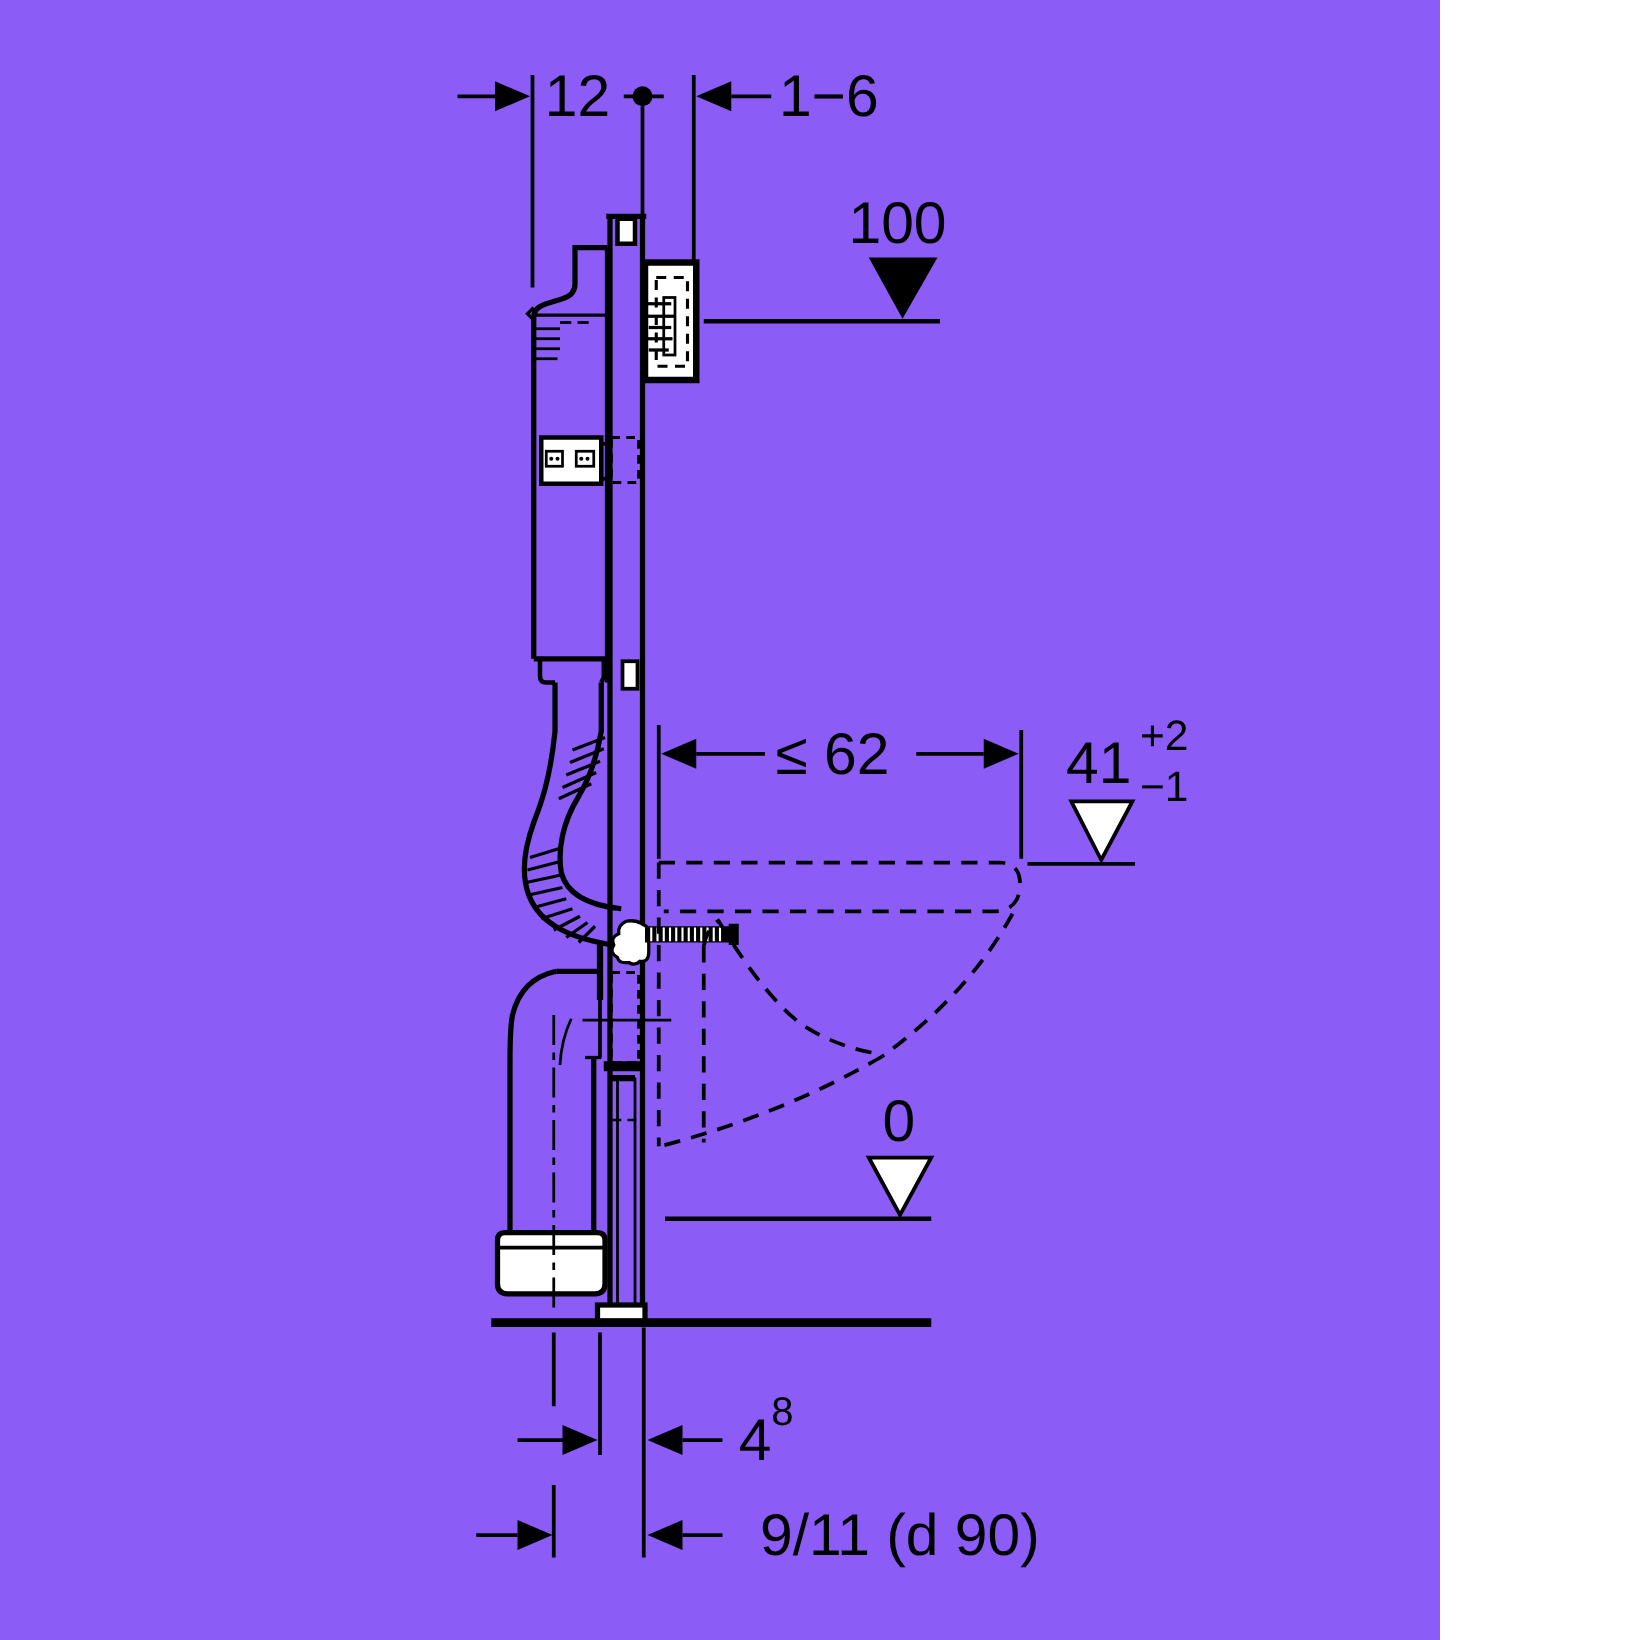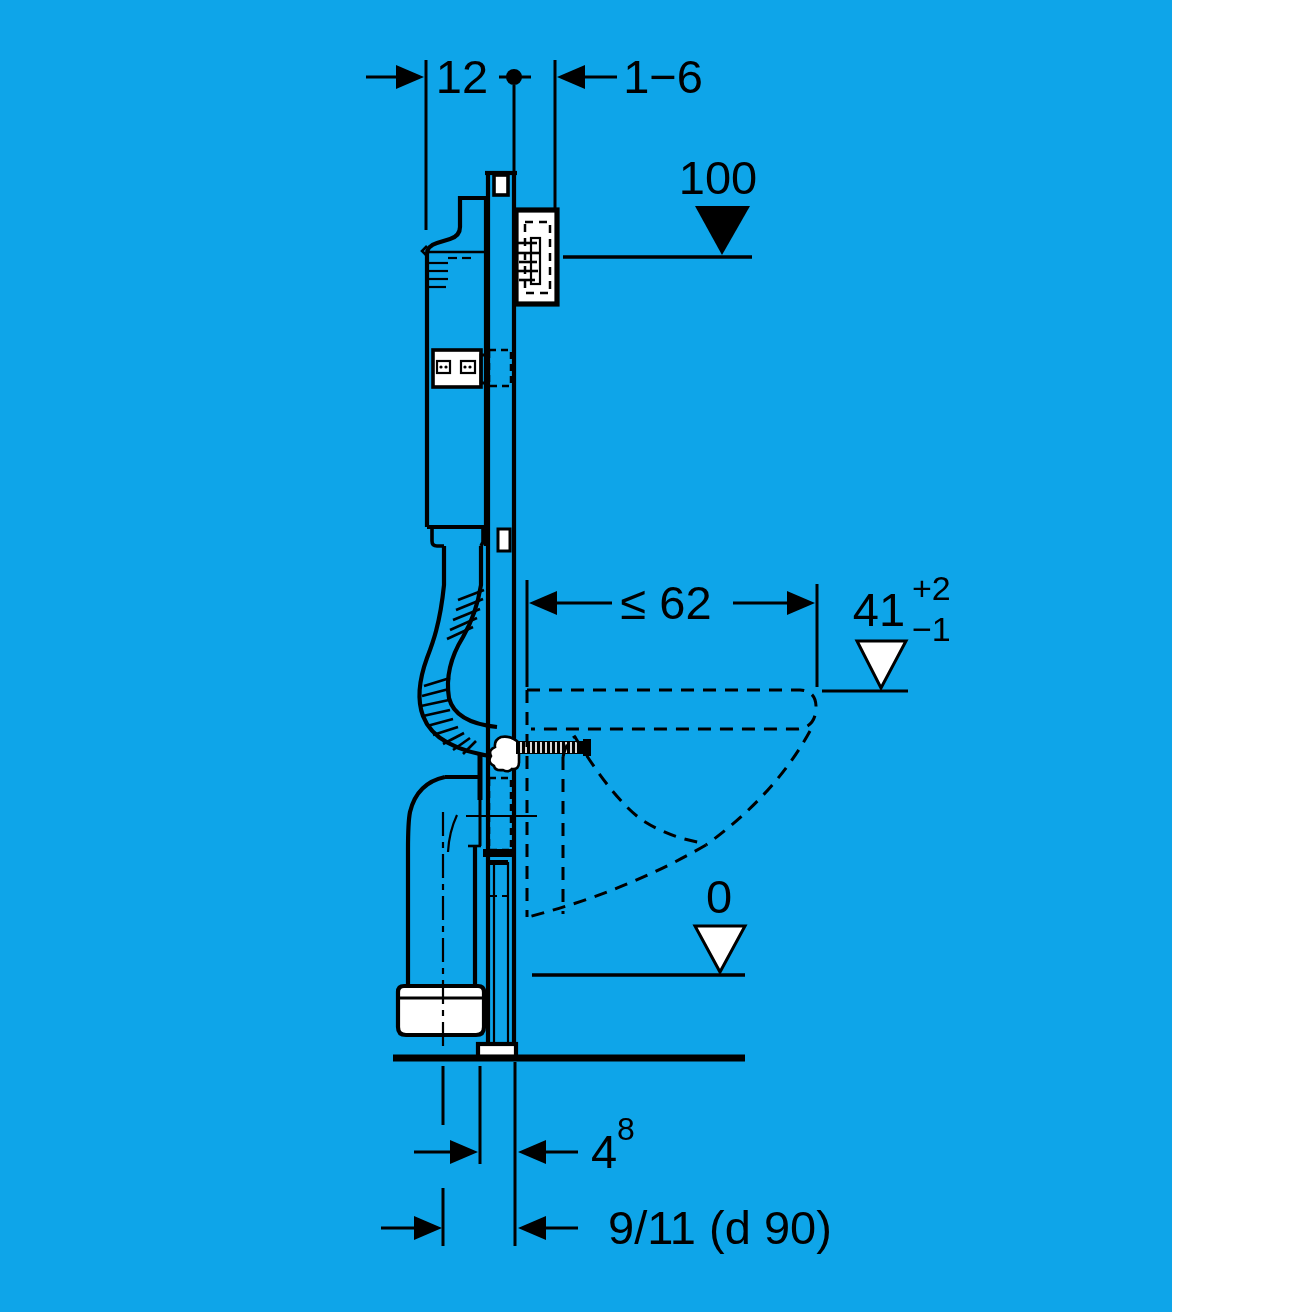--- a/index.html
+++ b/index.html
@@ -1,17 +1,17 @@
 <!DOCTYPE html>
 <html><head>
 <meta charset="utf-8">
 <style>
   html,body{margin:0;padding:0;background:#ffffff;}
-  .stage{position:relative;width:1152px;height:1312px;background:#0ea5e9;overflow:hidden;
-         font-family:"Liberation Sans", sans-serif;padding-left:20px;}
+  .stage{position:relative;width:1152px;height:1312px;background:#8b5cf6;overflow:hidden;
+         font-family:"Liberation Sans", sans-serif;}
   svg{position:absolute;left:0;top:0;}
   svg text{fill:#000;font-family:"Liberation Sans", sans-serif;}
   .dim-text{font-size:47px;}
   .tol-text{font-size:34px;}
   .sup-text{font-size:32px;}
   .s2{stroke:#000;stroke-width:2.2;fill:none;}
   .s25{stroke:#000;stroke-width:2.6;fill:none;}
   .s3{stroke:#000;stroke-width:3;fill:none;}
   .s35{stroke:#000;stroke-width:3.6;fill:none;}
   .s4{stroke:#000;stroke-width:4.2;fill:none;}

